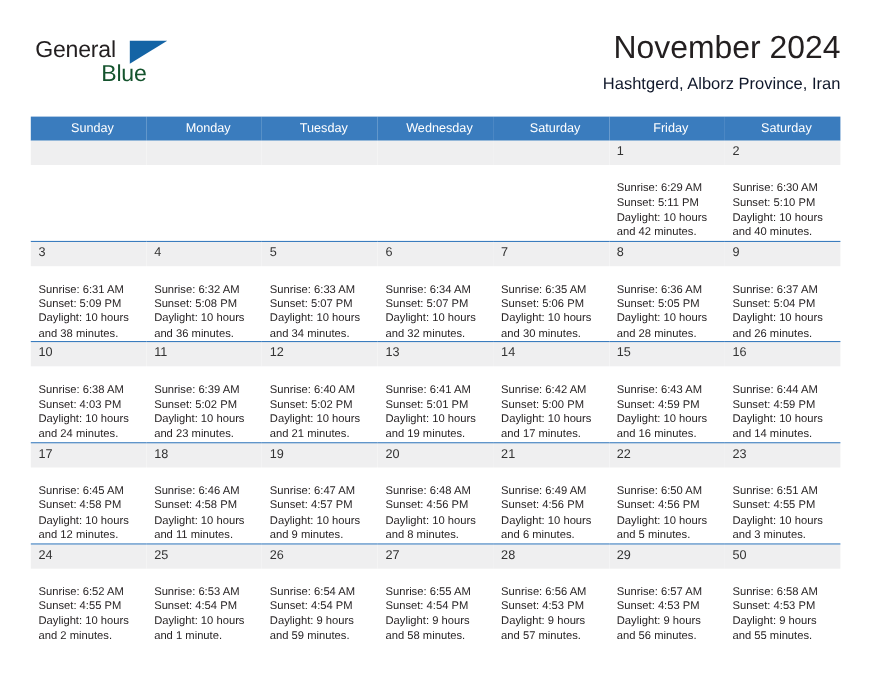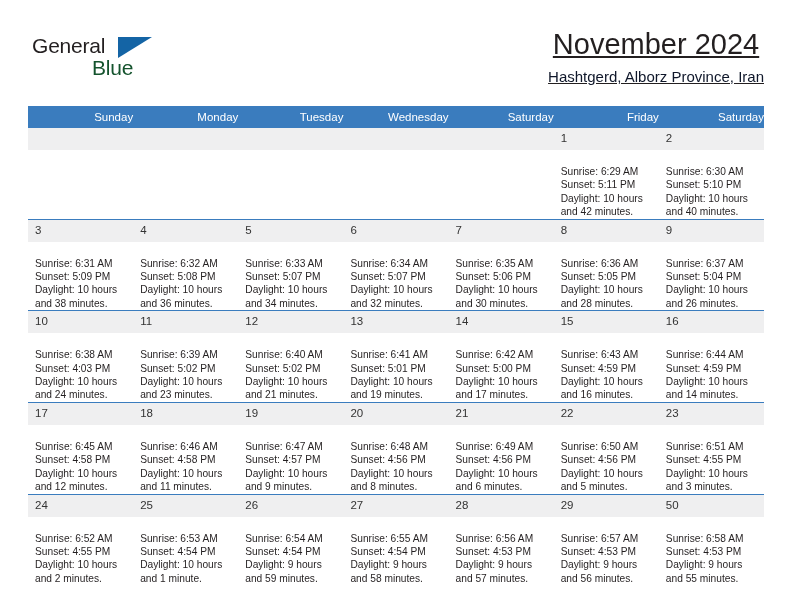--- a/index.html
+++ b/index.html
@@ -62,22 +62,21 @@
     width: 0;
     height: 0;
     border-left: 34px solid #1464a5;
     border-bottom: 21px solid transparent;
   }
 
   .title-block {
     position: absolute;
     right: 0;
     top: 0;
-    text-align: center;
-    text-decoration: underline;
+    text-align: right;
   }
   .month-title {
     font-size: 29px;
     font-weight: normal;
     color: #231f20;
     line-height: 36px;
     white-space: nowrap;
   }
   .location {
     font-size: 15px;
@@ -94,21 +93,21 @@
     top: 106px;
     width: 736px;
     border-collapse: collapse;
     table-layout: fixed;
   }
   .calendar th {
     background: #3a7cbe;
     color: #ffffff;
     font-size: 11.5px;
     font-weight: normal;
-    text-align: right;
+    text-align: center;
     padding: 5px 0 5px 7px;
     height: 11px;
     border: none;
   }
   .calendar td {
     width: 105.14px;
     height: 84px;
     vertical-align: top;
     padding: 0;
     border-top: 1px solid #3a7cbe;

